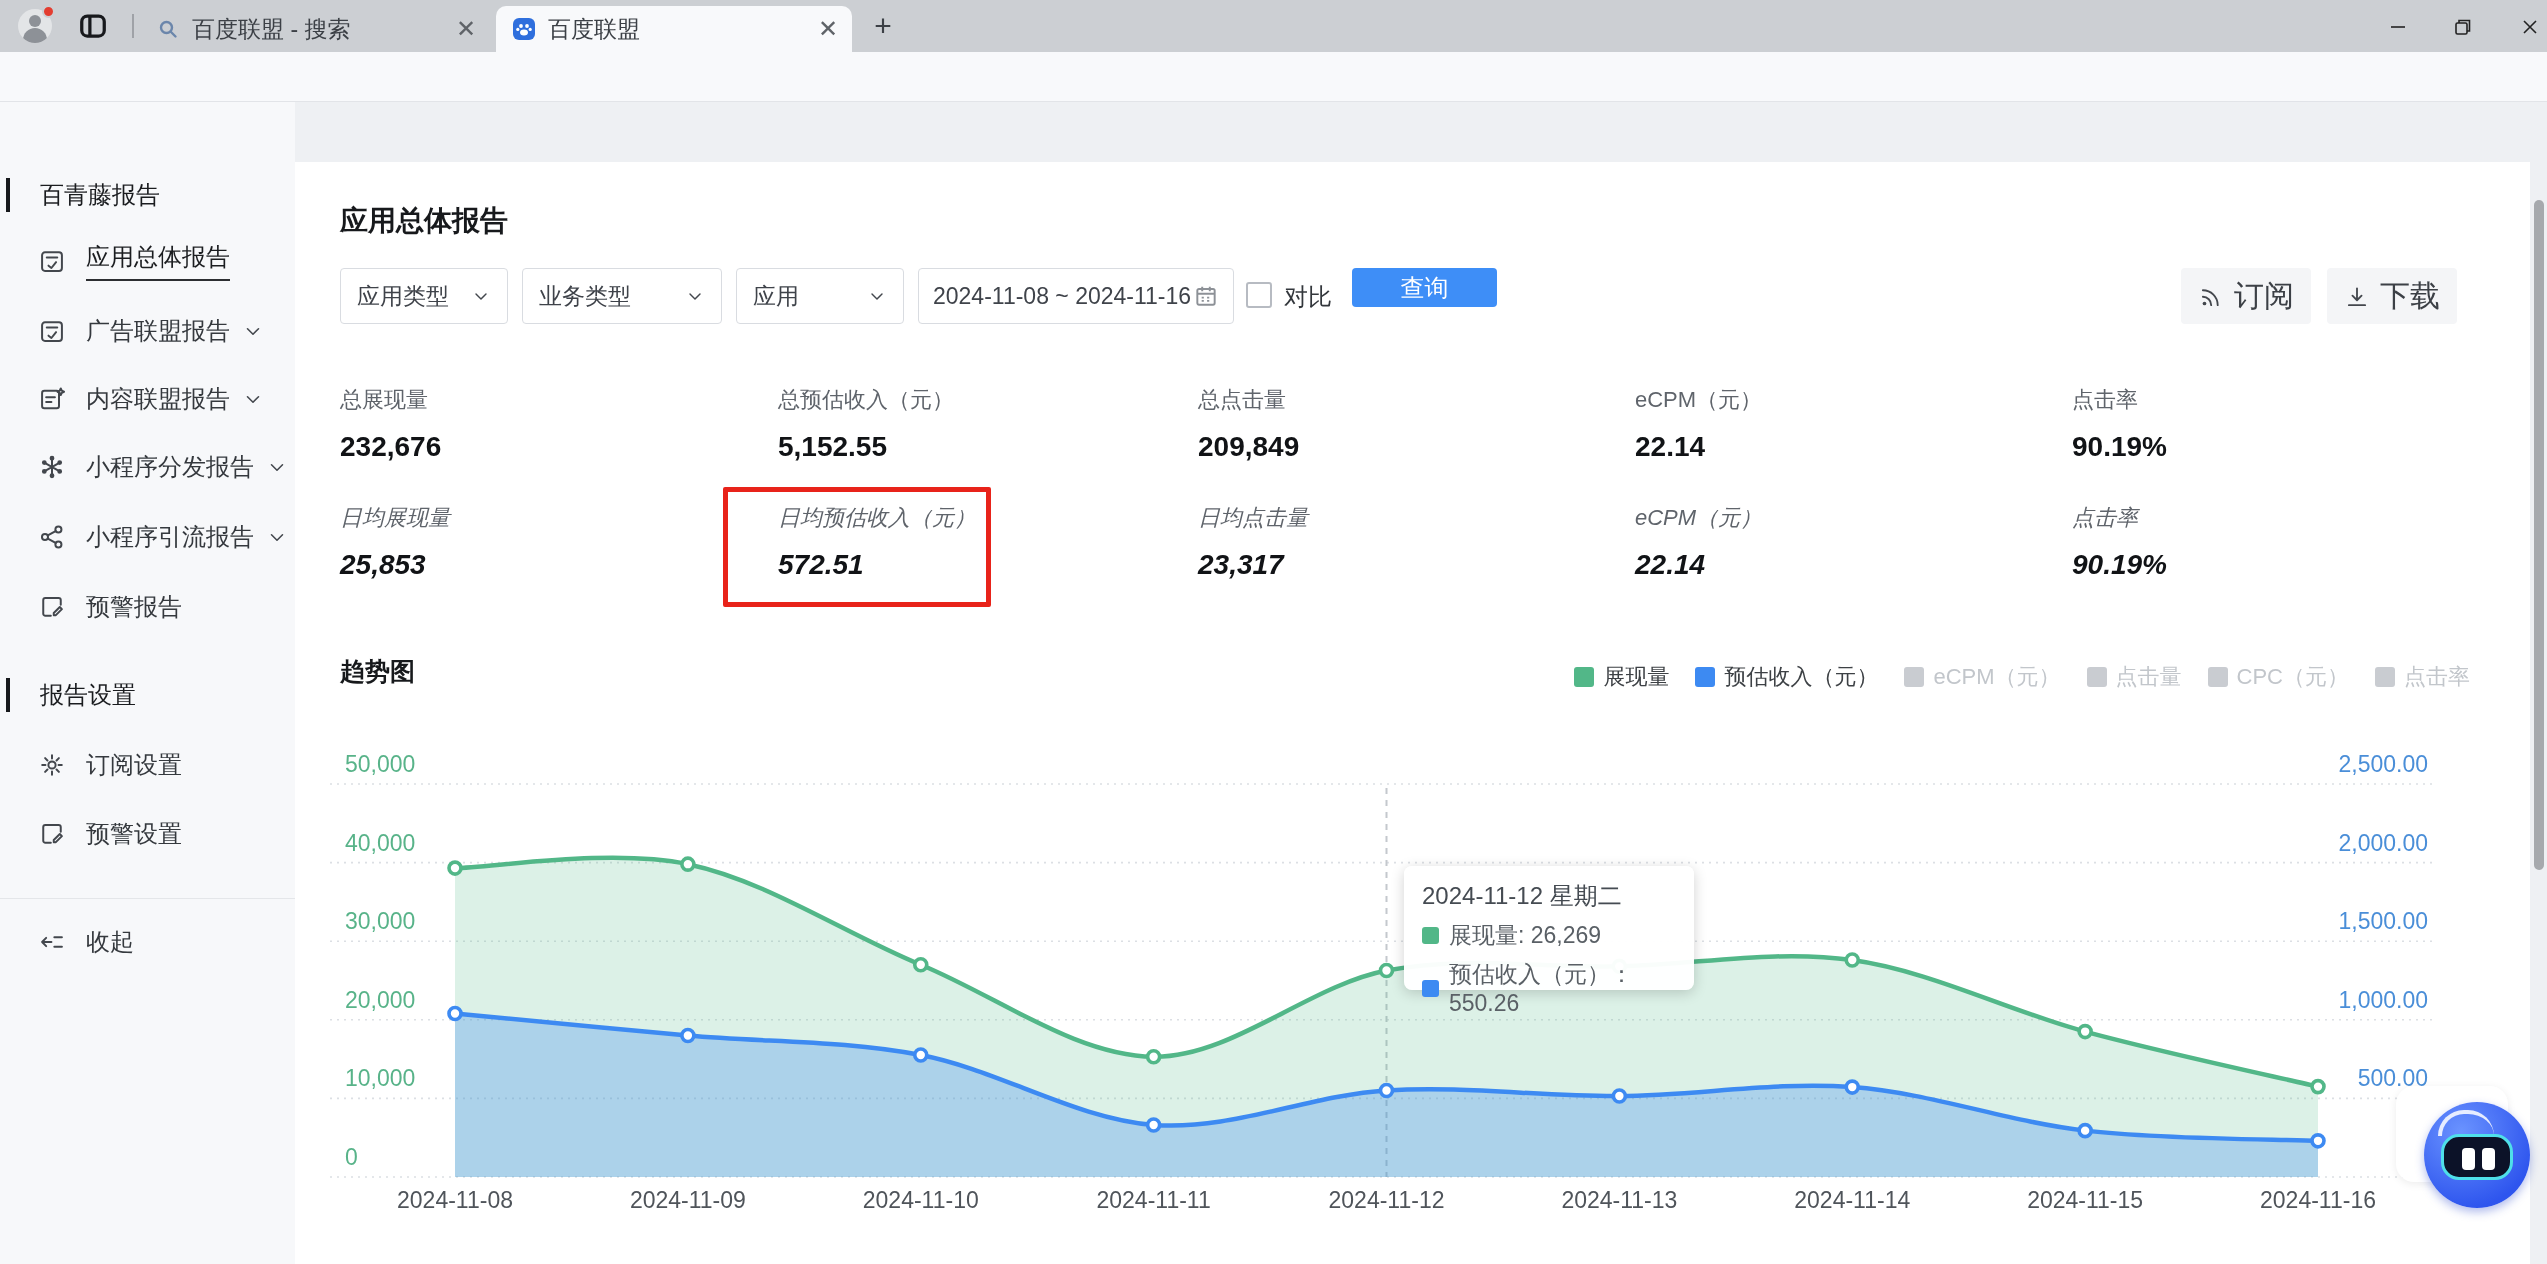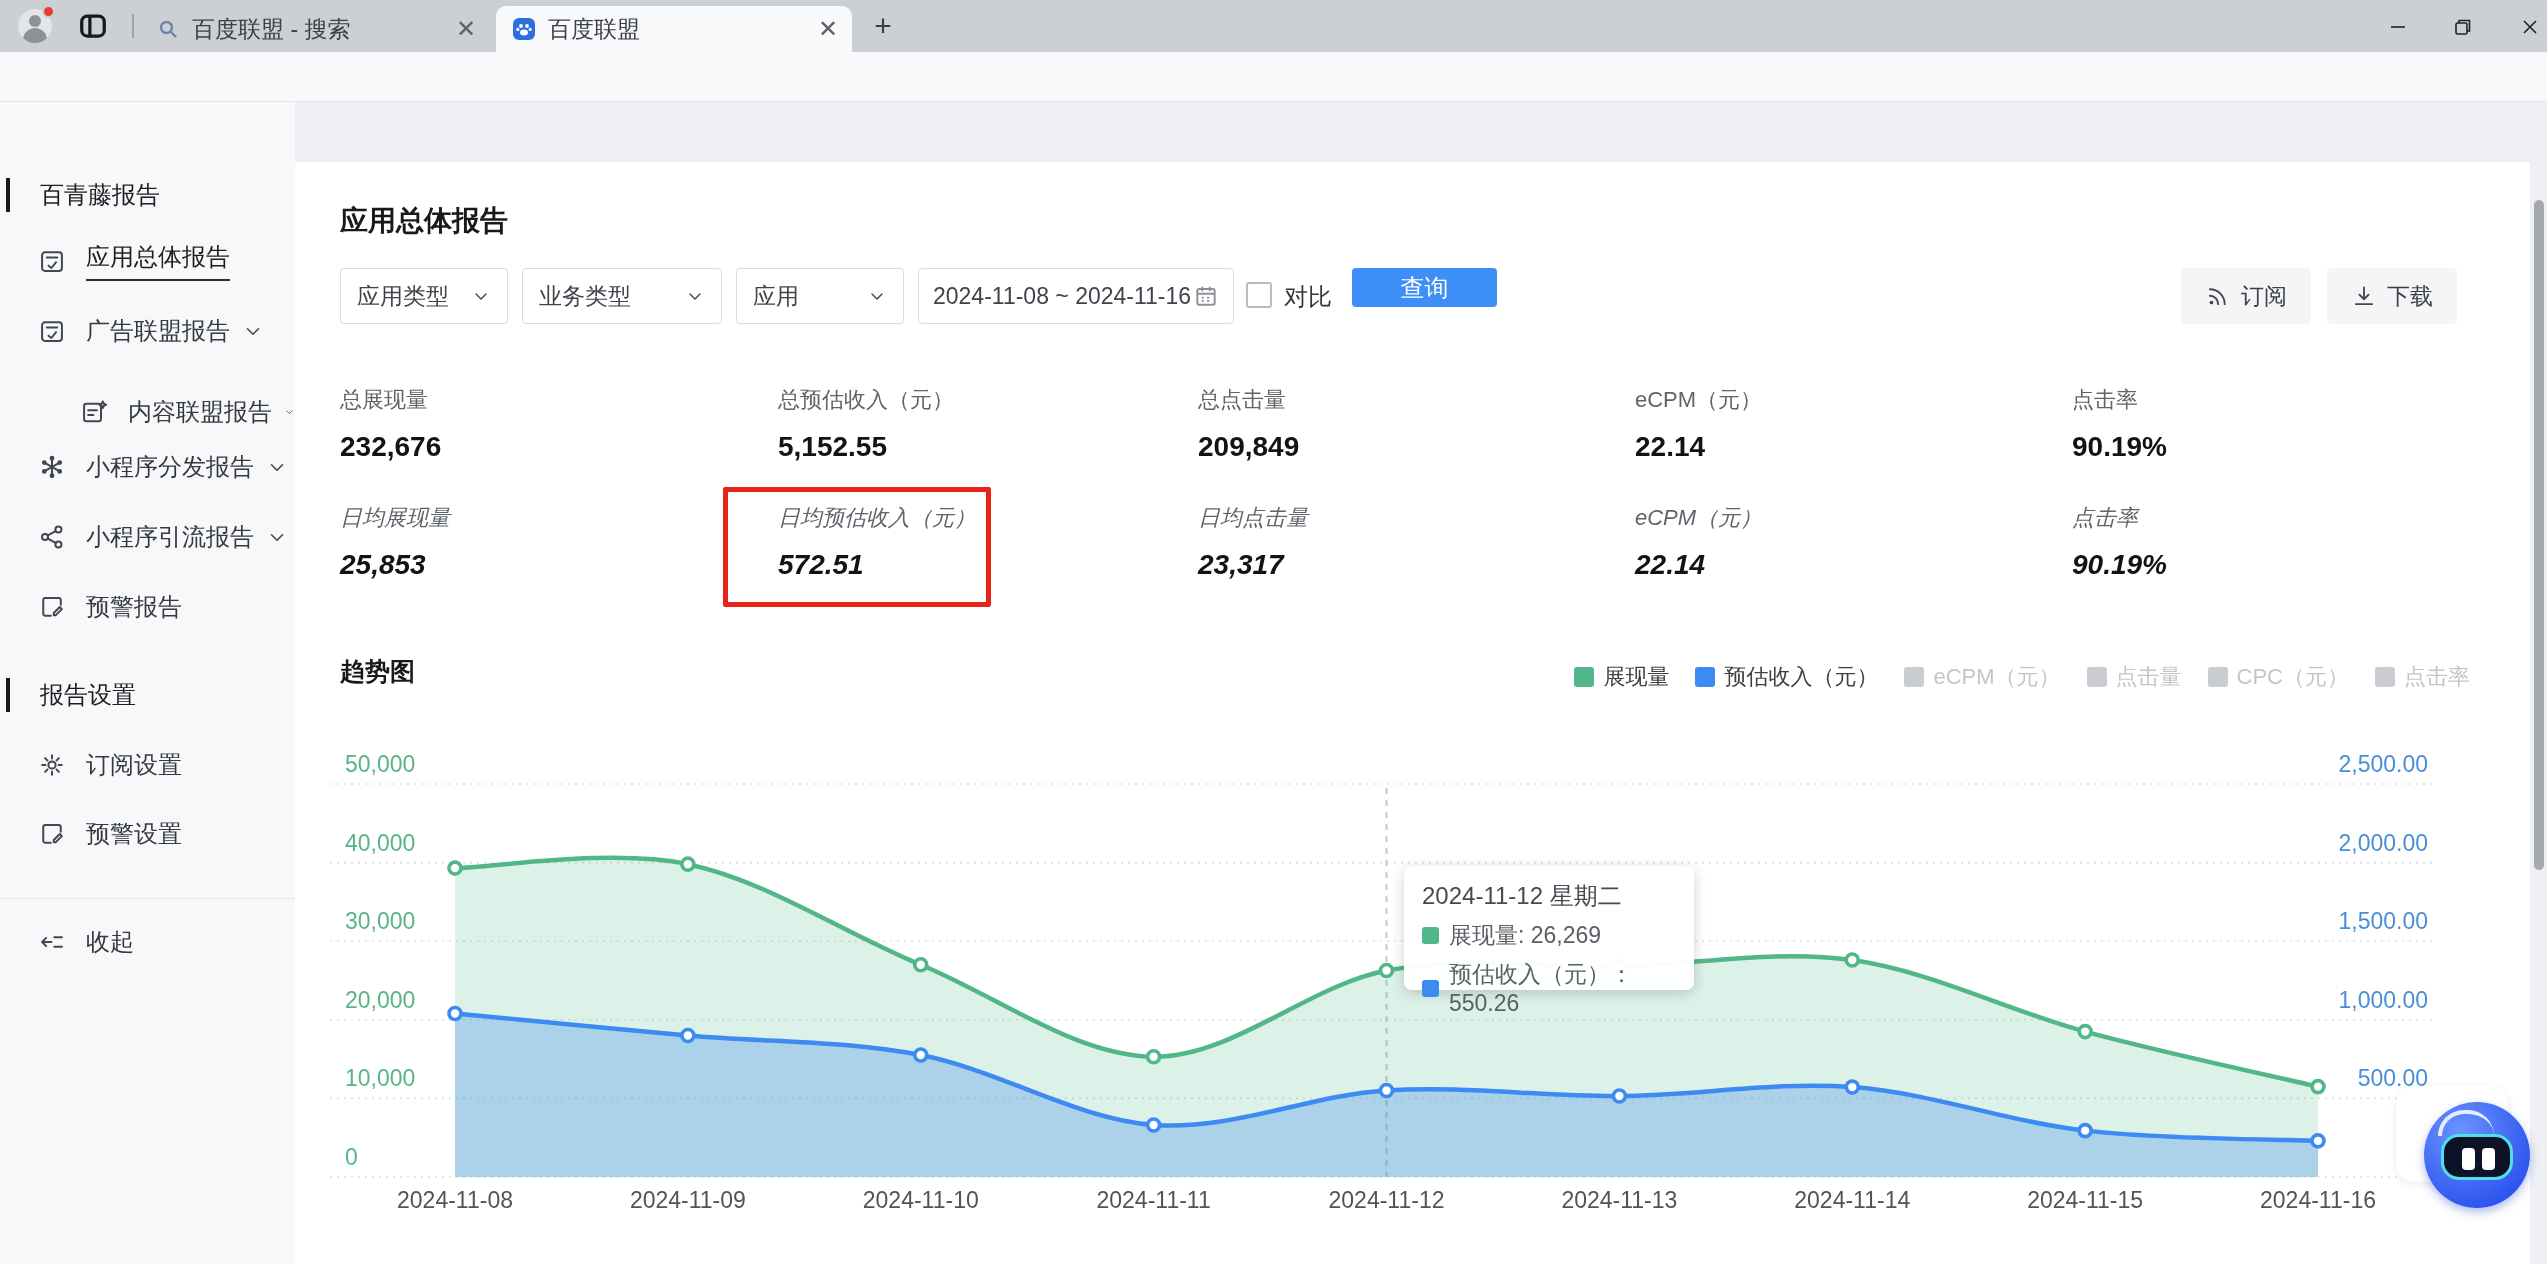--- a/index.html
+++ b/index.html
@@ -72,21 +72,21 @@
   #select-app-type{left:340px;width:168px;}
   #select-biz-type{left:522px;width:200px;}
   #select-app{left:736px;width:168px;padding-left:16px;}
   #date-field{left:918px;top:268px;width:316px;height:56px;background:#fff;border:1px solid #d9dce1;border-radius:4px;display:flex;align-items:center;justify-content:space-between;padding:0 14px;}
   #date-field .d-label{font-size:23px;color:#3f434a;}
   #calendar-icon{width:26px;height:26px;}
   #calendar-icon svg{width:100%;height:100%;stroke:#8d9197;stroke-width:1.8;fill:none;}
   #compare-box{left:1246px;top:282px;width:26px;height:26px;background:#fff;border:2px solid #b7bbc2;border-radius:3px;}
   #compare-label{left:1284px;top:281px;font-size:24px;color:#33373c;}
   #query-btn{left:1352px;top:268px;width:145px;height:39px;background:#3e8ef7;border-radius:4px;color:#fff;font-size:24px;display:flex;align-items:center;justify-content:center;}
-  .tool-btn{top:268px;width:130px;height:56px;background:#f4f5f7;border-radius:4px;display:flex;align-items:center;justify-content:center;font-size:23px;color:#3c4046;}
+  .tool-btn{top:268px;width:130px;height:56px;background:#f4f5f7;border-radius:4px;display:flex;align-items:center;justify-content:center;font-size:30px;color:#3c4046;}
   #subscribe-btn{left:2181px;} #download-btn{left:2327px;}
   .tool-btn .icn{width:26px;height:26px;margin-right:10px;}
 
   
   .stat-row{left:340px;width:2130px;height:100px;}
   #stat-row-1{top:385px;} #stat-row-2{top:503px;font-style:italic;}
   .stat-col{position:absolute;top:0;}
   .stat-label{font-size:22px;color:#5f646b;}
   .stat-value{margin-top:16px;font-size:28px;font-weight:bold;color:#111316;}
   #highlight-box{left:723px;top:487px;width:268px;height:120px;border:5px solid #e8231a;border-radius:2px;}
@@ -252,21 +252,21 @@
           <span class="icn"><svg viewBox="0 0 24 24">
               <rect x="3.5" y="4.5" width="17" height="16" rx="2.5"></rect>
               <path d="M7.5 9h9"></path>
               <path d="M9 16l2.5 2 4-5"></path>
             </svg></span>
           <span class="lbl">广告联盟报告</span>
           <span class="chev"><svg viewBox="0 0 24 24">
               <path d="M6 9.5l6 6 6-6"></path>
             </svg></span>
         </div>
-        <div class="abs side-item" style="top: 282px; padding-left: 42px;">
+        <div class="abs side-item" style="top: 269px;">
           <span class="icn"><svg viewBox="0 0 24 24">
               <rect x="3.5" y="5" width="14.5" height="15" rx="2"></rect>
               <path d="M7 10.5h7.5M7 14.5h4.5"></path>
               <path d="M19.5 3l.9 1.9 1.9.9-1.9.9-.9 1.9-.9-1.9-1.9-.9 1.9-.9z"></path>
             </svg></span>
           <span class="lbl">内容联盟报告</span>
           <span class="chev"><svg viewBox="0 0 24 24">
               <path d="M6 9.5l6 6 6-6"></path>
             </svg></span>
         </div>

